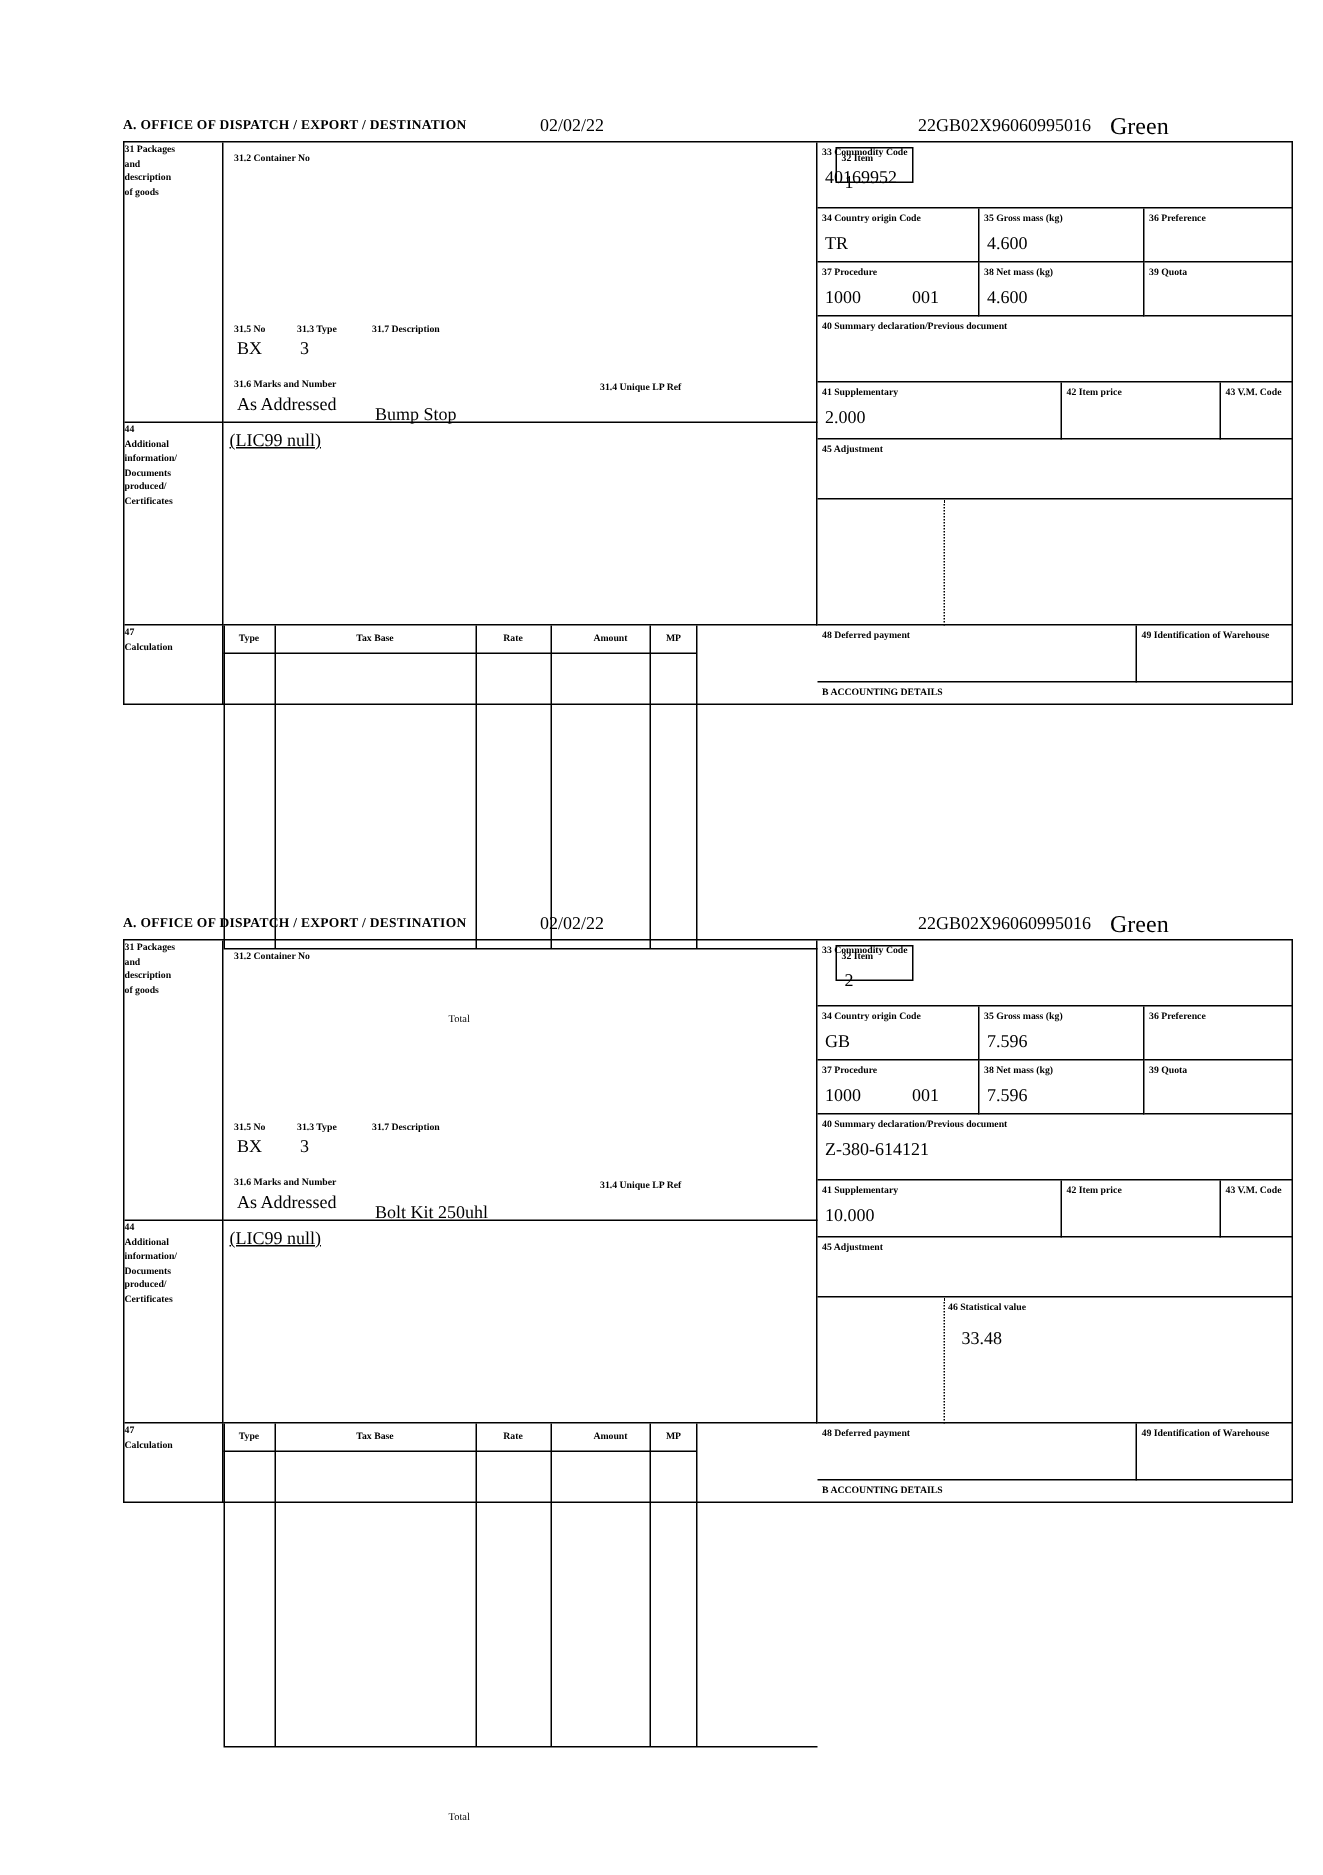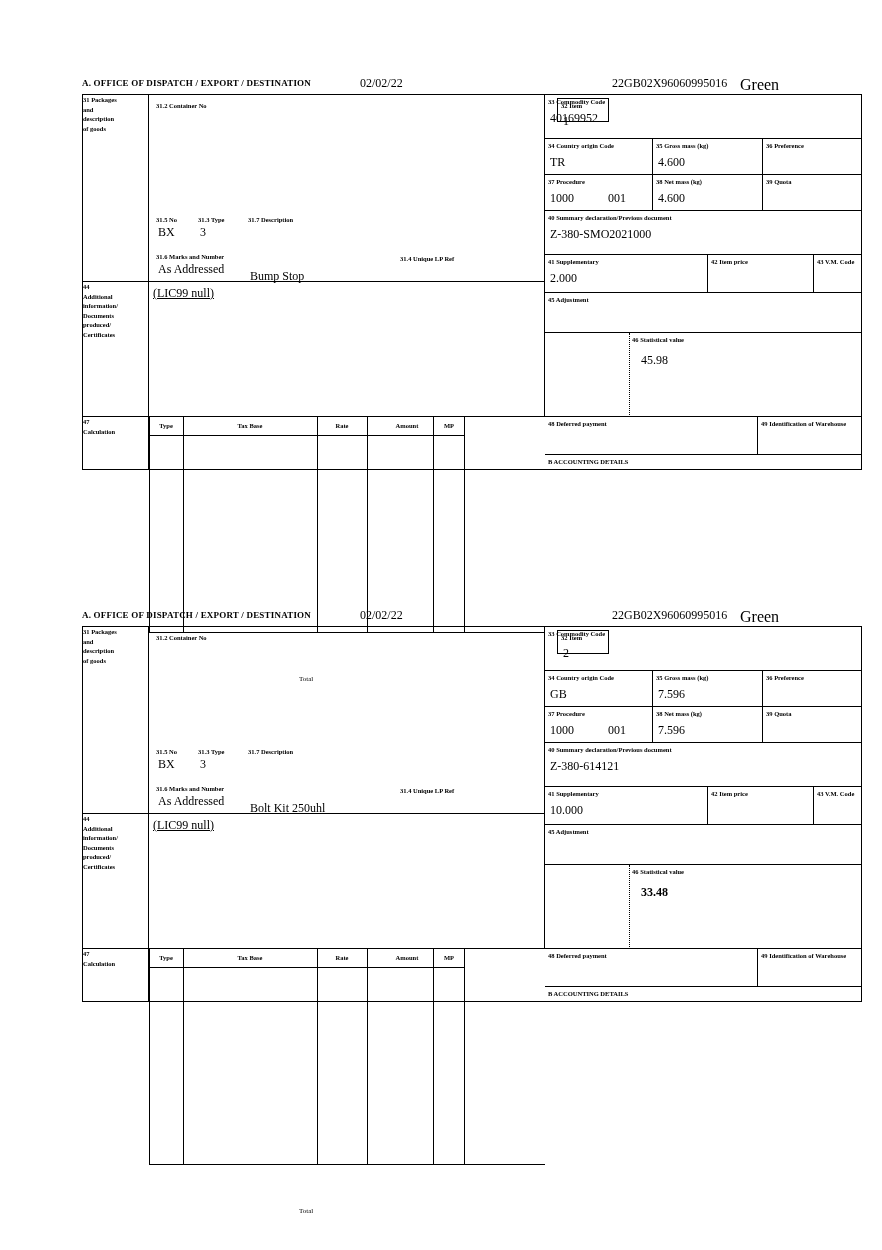--- a/index.html
+++ b/index.html
@@ -171,21 +171,20 @@
         <div class="lbl">38 Net mass (kg)</div>
         <div class="val">4.600</div>
       </div>
       <div class="cell c39 bb">
         <div class="lbl">39 Quota</div>
         <div class="val"></div>
       </div>
 
       <div class="cell c40 bb">
         <div class="lbl">40 Summary declaration/Previous document</div>
-        <div class="val">Z-380-SMO2021000</div>
       </div>
 
       <div class="cell c41 br bb">
         <div class="lbl">41 Supplementary</div>
         <div class="val">2.000</div>
       </div>
       <div class="cell c42 br bb">
         <div class="lbl">42 Item price</div>
         <div class="val"></div>
       </div>
@@ -194,24 +193,20 @@
         <div class="val"></div>
       </div>
 
       <div class="cell c45 bb">
         <div class="lbl">45 Adjustment</div>
         <div class="val"></div>
       </div>
 
       <div class="cell c46wrap bb">
         <div class="dotted"></div>
-        <div class="c46">
-          <div class="lbl" style="padding:3px 0 0 3px;">46 Statistical value</div>
-          <div class="val" style="padding:8px 0 0 12px;">45.98</div>
-        </div>
       </div>
 
       <div class="cell c47 br">
         <div class="lbl2">
           <div>47</div>
           <div>Calculation</div>
         </div>
       </div>
 
       <div class="calcarea">
@@ -348,21 +343,21 @@
 
       <div class="cell c45 bb">
         <div class="lbl">45 Adjustment</div>
         <div class="val"></div>
       </div>
 
       <div class="cell c46wrap bb">
         <div class="dotted"></div>
         <div class="c46">
           <div class="lbl" style="padding:3px 0 0 3px;">46 Statistical value</div>
-          <div class="val" style="padding:8px 0 0 12px;font-weight:bold;">33.48</div>
+          <div class="val" style="padding:8px 0 0 12px;">33.48</div>
         </div>
       </div>
 
       <div class="cell c47 br">
         <div class="lbl2">
           <div>47</div>
           <div>Calculation</div>
         </div>
       </div>
 

